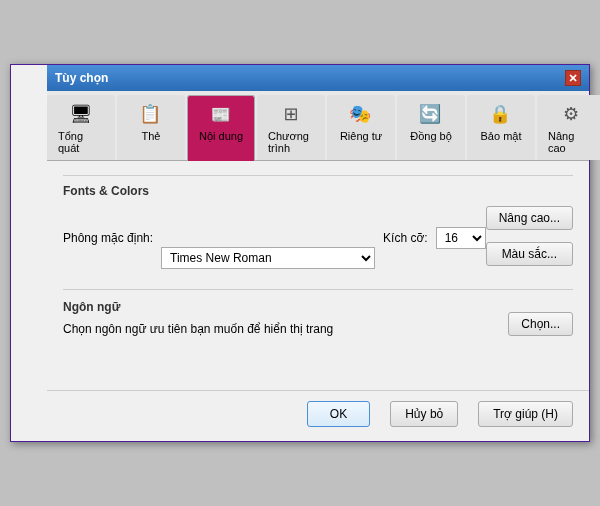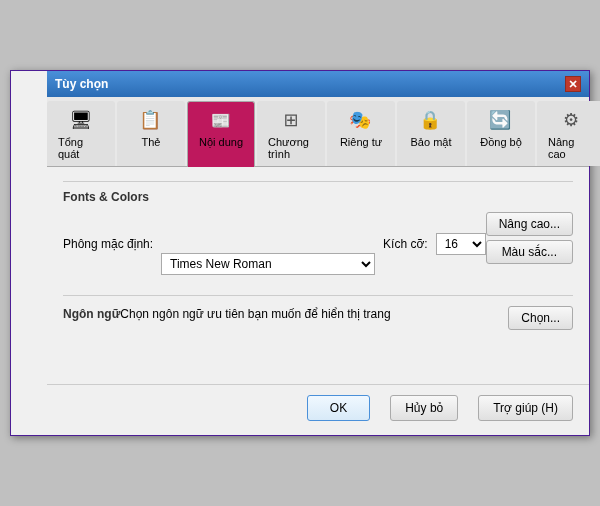--- a/index.html
+++ b/index.html
@@ -171,41 +171,41 @@
       cursor: pointer;
     }
 
     .size-label {
       font-size: 12px;
     }
 
     .btn-group-right {
       display: flex;
       flex-direction: column;
-      gap: 4px;
+      gap: 12px;
       margin-left: auto;
     }
 
     .fonts-section {
       padding: 8px 0;
       border-top: 1px solid #ccc;
       margin-bottom: 6px;
     }
 
     .language-section {
       border-top: 1px solid #ccc;
       padding-top: 10px;
       display: flex;
       align-items: center;
       justify-content: space-between;
     }
 
     .language-left {
       display: flex;
-      flex-direction: row;
+      flex-direction: column;
     }
 
     .bottom-bar {
       display: flex;
       justify-content: flex-end;
       gap: 20px;
       padding: 10px 16px 14px 16px;
       border-top: 1px solid #ccc;
       margin-top: 40px;
     }
@@ -263,26 +263,26 @@
     </div>
     <div class="tab-item">
       <div class="tab-icon icon-program"></div>
       <span class="tab-label">Chương trình</span>
     </div>
     <div class="tab-item">
       <div class="tab-icon icon-private"></div>
       <span class="tab-label">Riêng tư</span>
     </div>
     <div class="tab-item">
+      <div class="tab-icon icon-sync"></div>
+      <span class="tab-label">Đồng bộ</span>
+    </div>
+    <div class="tab-item">
       <div class="tab-icon icon-security"></div>
       <span class="tab-label">Bảo mật</span>
-    </div>
-    <div class="tab-item">
-      <div class="tab-icon icon-sync"></div>
-      <span class="tab-label">Đồng bộ</span>
     </div>
     <div class="tab-item">
       <div class="tab-icon icon-advanced"></div>
       <span class="tab-label">Nâng cao</span>
     </div>
   </div>
 
   <div class="content-area">
 
 

